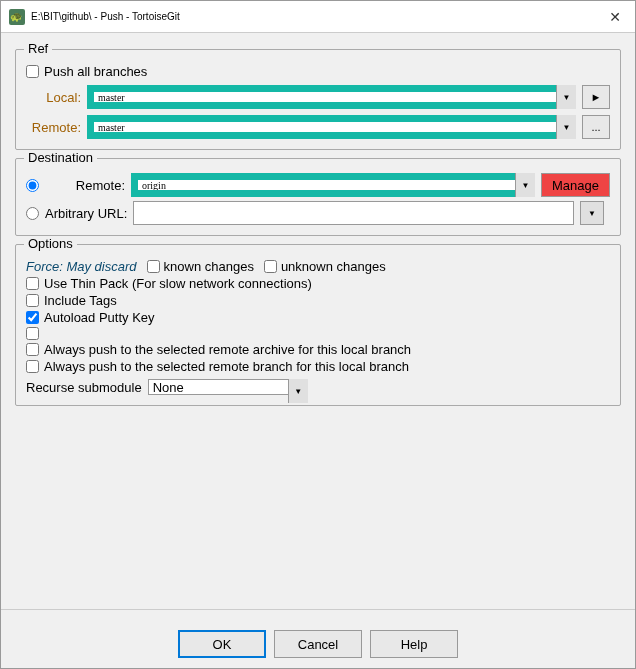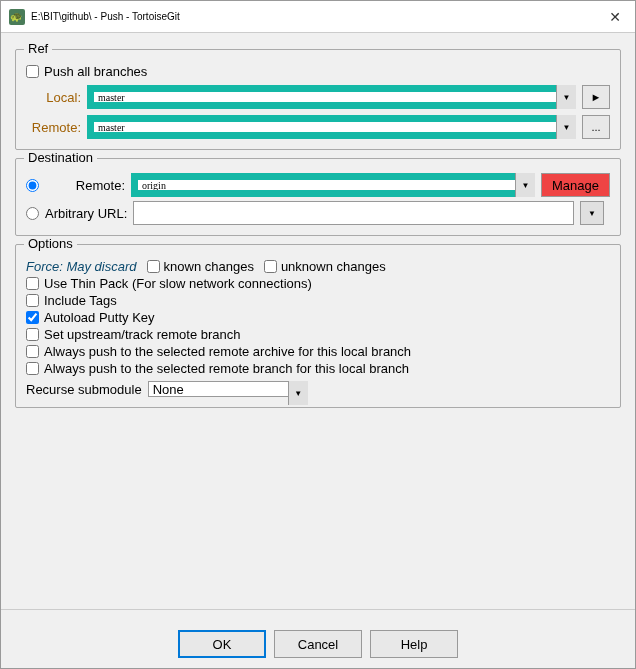--- a/index.html
+++ b/index.html
@@ -338,21 +338,20 @@
         <label for="includeTags">Include Tags</label>
       </div>
 
       <div class="checkbox-row">
         <input type="checkbox" id="autoloadPutty" checked="" style="">
         <label for="autoloadPutty">Autoload Putty Key</label>
       </div>
 
       <div class="checkbox-row">
         <input type="checkbox" id="setUpstream" style="">
-        <label for="setUpstream">Set upstream/track remote branch</label>
       </div>
 
       <div class="checkbox-row">
         <input type="checkbox" id="alwaysPushArchive" style="">
         <label for="alwaysPushArchive">Always push to the selected remote archive for this local branch</label>
       </div>
 
       <div class="checkbox-row">
         <input type="checkbox" id="alwaysPushBranch" style="">
         <label for="alwaysPushBranch">Always push to the selected remote branch for this local branch</label>

